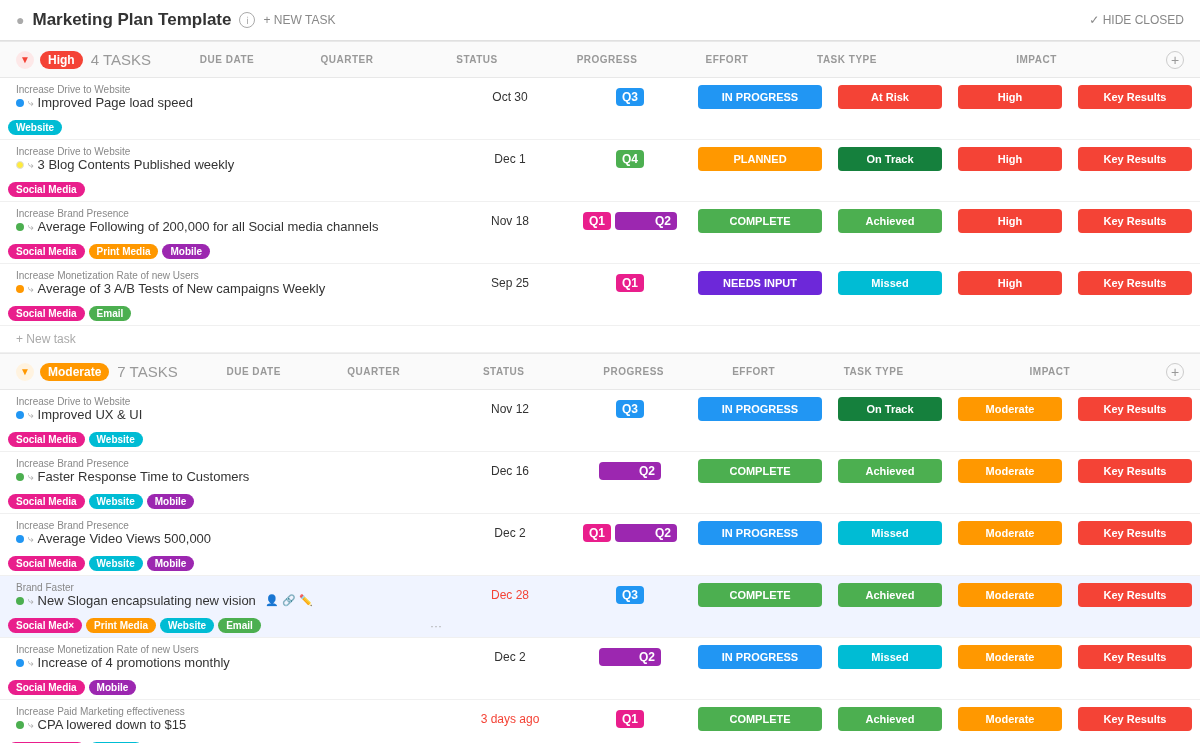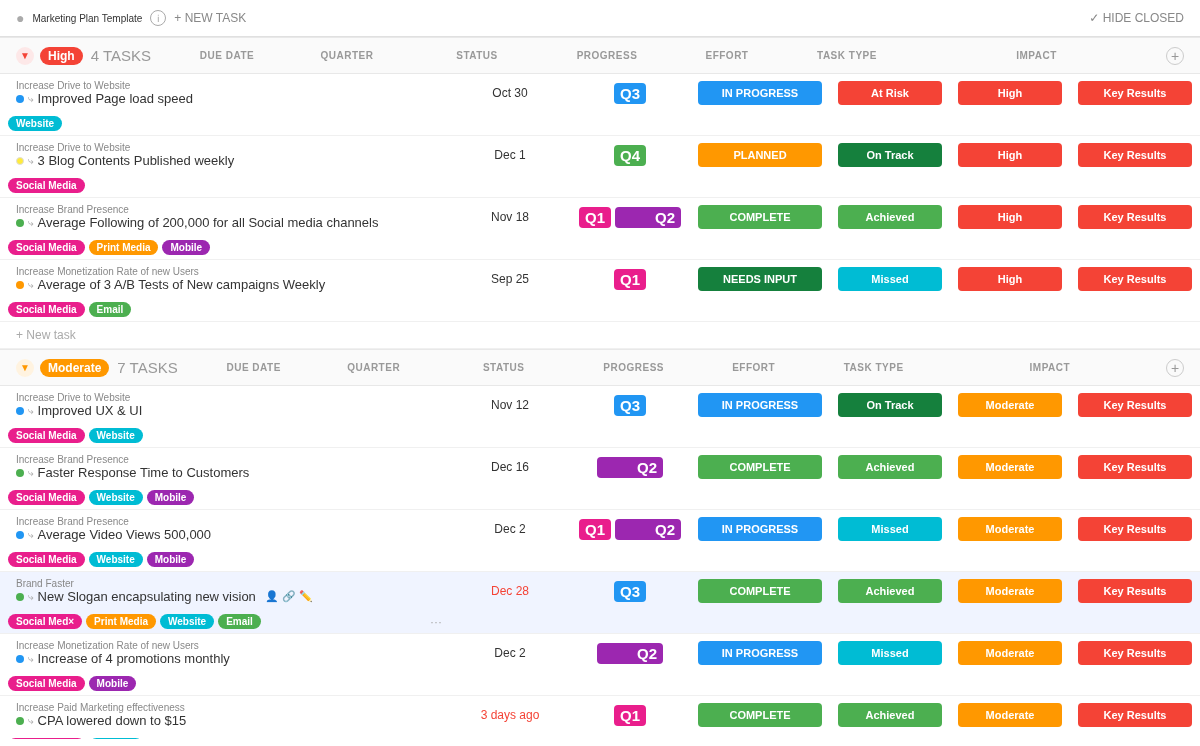--- a/index.html
+++ b/index.html
@@ -1,20 +1,20 @@
 <!DOCTYPE html>
 <html><head>
   <meta charset="utf-8">
   <style>
     * { box-sizing: border-box; margin: 0; padding: 0; }
     body { font-family: -apple-system, BlinkMacSystemFont, 'Segoe UI', sans-serif; background: #fff; font-size: 12px; color: #333; overflow-x: hidden; }
     
     .header { display: flex; align-items: center; justify-content: space-between; padding: 10px 16px; border-bottom: 1px solid #e0e0e0; }
     .header-left { display: flex; align-items: center; gap: 8px; }
-    .header-title { font-weight: 400; font-size: 10px; text-align: right; }
+    .header-title { font-weight: 700; font-size: 17px; text-align: right; }
     .header-info { width: 16px; height: 16px; border-radius: 50%; border: 1px solid #aaa; display: flex; align-items: center; justify-content: center; font-size: 10px; color: #aaa; cursor: pointer; }
     .new-task-btn { color: #888; font-size: 12px; cursor: pointer; display: flex; align-items: center; gap: 4px; }
     .hide-closed-btn { color: #888; font-size: 12px; cursor: pointer; display: flex; align-items: center; gap: 4px; }
     
     .main-container { overflow-y: auto; height: calc(100vh - 44px); }
     
     .group-section { margin-bottom: 0; }
     
     .group-header { display: flex; align-items: center; padding: 8px 16px; background: #fafafa; border-bottom: 1px solid #e8e8e8; border-top: 1px solid #e8e8e8; }
     .group-toggle { width: 18px; height: 18px; border-radius: 50%; display: flex; align-items: center; justify-content: center; margin-right: 6px; cursor: pointer; font-size: 10px; }
@@ -31,32 +31,32 @@
     .task-name-cell { padding: 6px 16px; }
     .task-label { color: #888; font-size: 10px; }
     .task-name { font-size: 13px; font-weight: 500; display: flex; align-items: center; gap: 4px; }
     .task-dot { width: 8px; height: 8px; border-radius: 50%; flex-shrink: 0; }
     .dot-blue { background: #2196f3; }
     .dot-yellow { background: #ffeb3b; border: 1px solid #ddd; }
     .dot-green { background: #4caf50; }
     .dot-orange { background: #ff9800; }
     
     .quarter-cell { display: flex; gap: 4px; justify-content: center; }
-    .quarter-badge { padding: 2px 6px; border-radius: 4px; font-size: 15px; font-weight: 600; color: white; }
+    .quarter-badge { padding: 2px 6px; border-radius: 4px; font-size: 12px; font-weight: 600; color: white; }
     .q1 { background: #e91e8c; }
     .q2 { background: #9c27b0; padding-left: 40px; }
     .q3 { background: #2196f3; }
     .q4 { background: #4caf50; }
     
     .status-cell { text-align: center; }
     .status-badge { padding: 6px 12px; border-radius: 4px; font-size: 11px; font-weight: 700; color: white; display: inline-block; width: 100%; text-align: center; }
     .status-in-progress { background: #2196f3; }
     .status-planned { background: #ff9800; }
     .status-complete { background: #4caf50; }
-    .status-needs-input { background: #15803d; }
+    .status-needs-input { background: #6d28d9; }
     
     .progress-cell { text-align: center; }
     .progress-badge { padding: 6px 12px; border-radius: 4px; font-size: 11px; font-weight: 600; color: white; display: inline-block; width: 100%; text-align: center; }
     .progress-at-risk { background: #f44336; }
     .progress-on-track { background: #15803d; }
     .progress-achieved { background: #4caf50; }
     .progress-missed { background: #00bcd4; }
     
     .effort-cell { text-align: center; }
     .effort-badge { padding: 6px 12px; border-radius: 4px; font-size: 11px; font-weight: 600; color: white; display: inline-block; width: 100%; text-align: center; }

